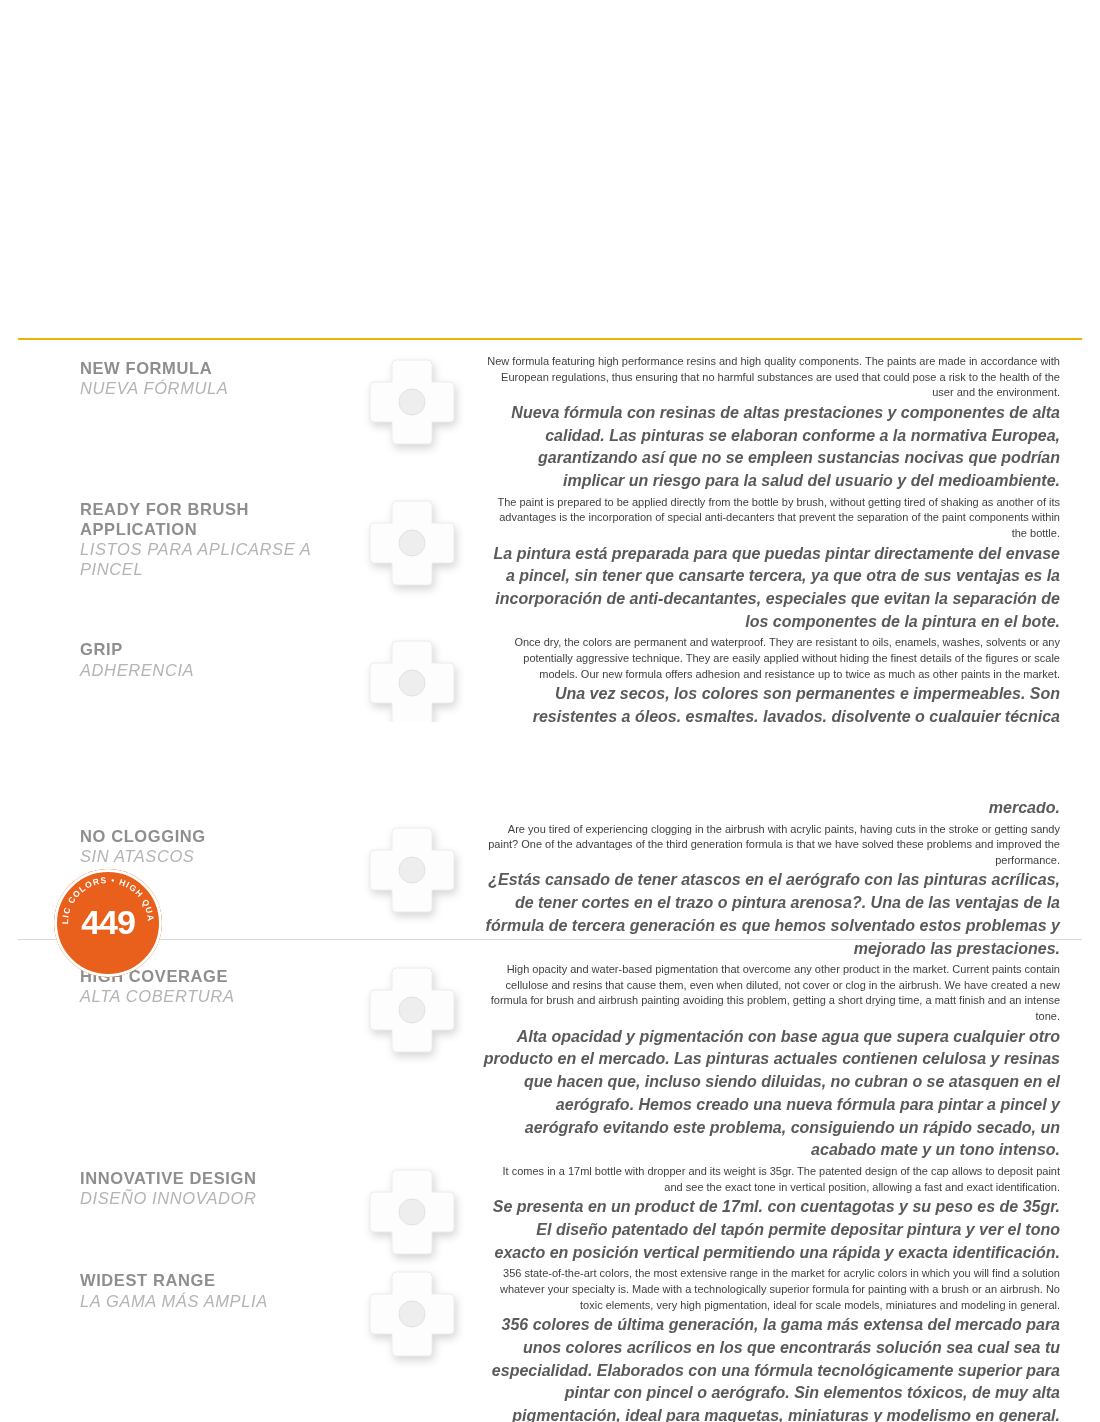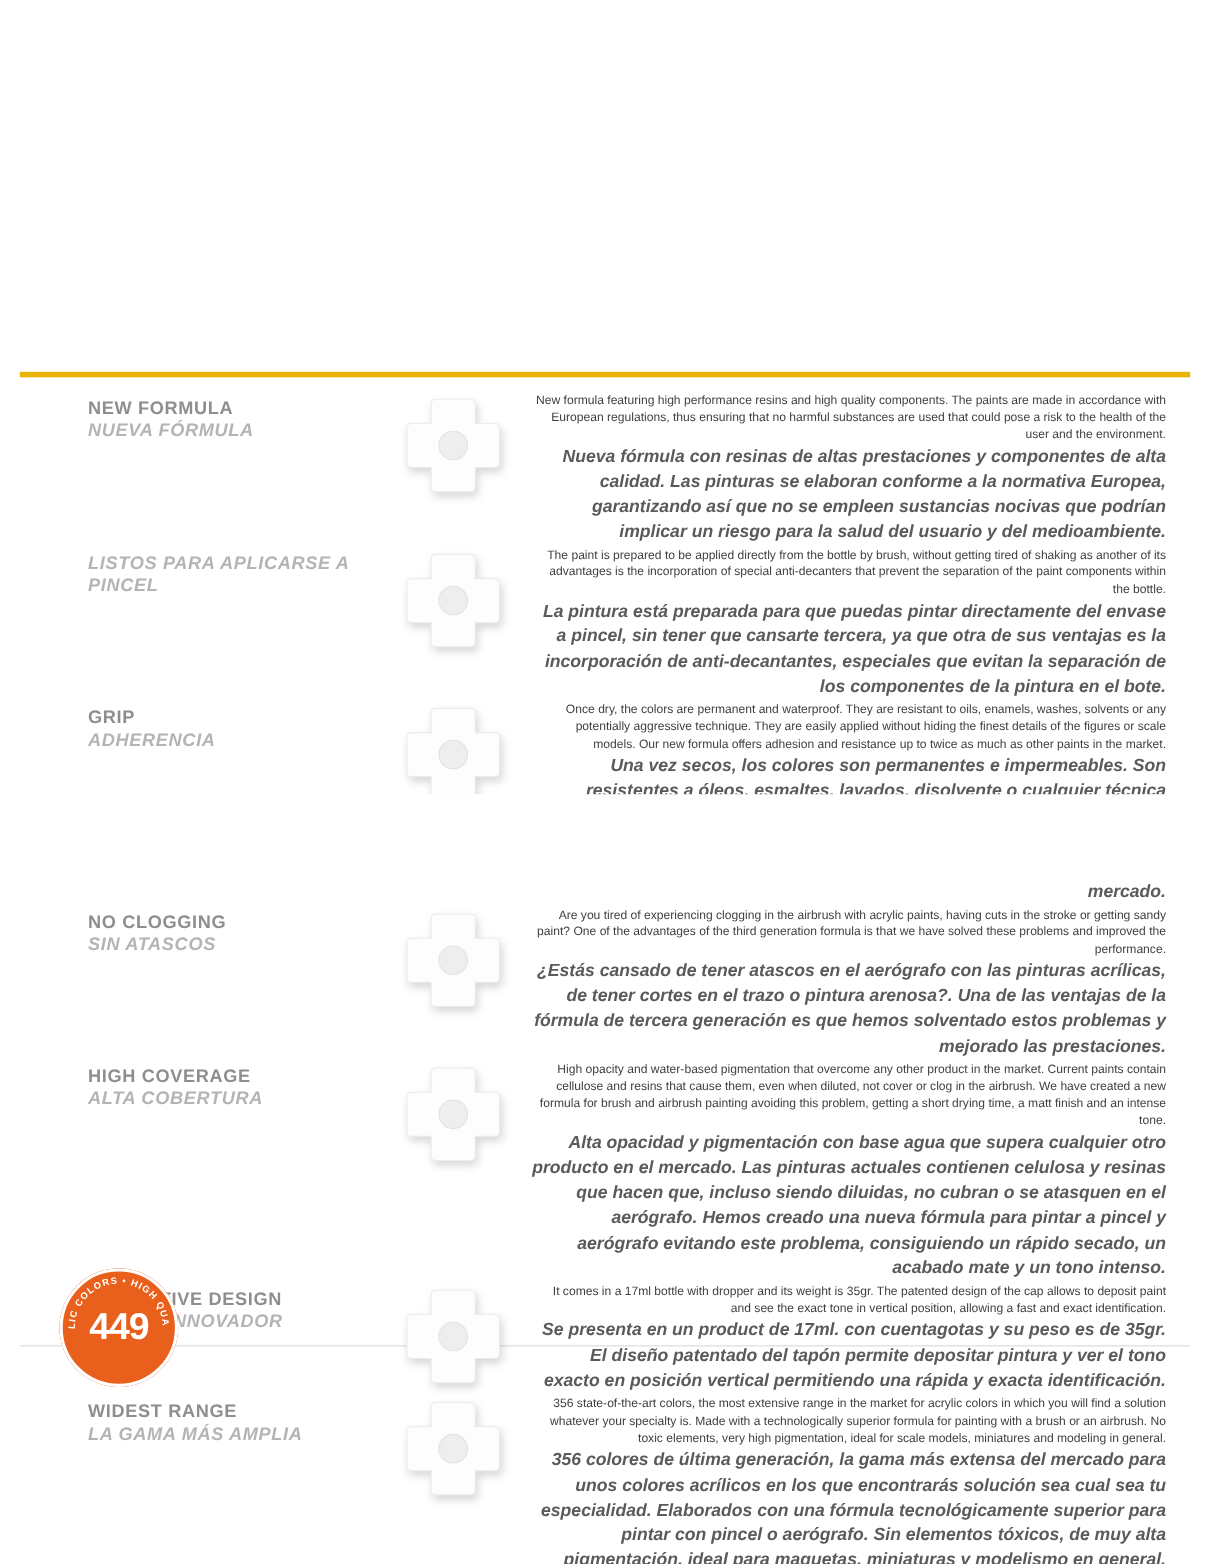--- a/index.html
+++ b/index.html
@@ -23,23 +23,23 @@
     height: 1422px;
     background: #ffffff;
   }
 
   
   .panel {
     position: absolute;
     left: 18px;
     top: 338px;
     width: 1064px;
-    height: 886px;
+    height: 602px;
     background: #ffffff;
-    border-top: 5px solid #eab308;
+    border-top: 2px solid #eab308;
     border-bottom: 1px solid #d9d9d9;
     box-sizing: border-box;
   }
 
   .rows {
     position: absolute;
     left: 0;
     top: 0;
     width: 100%;
     padding-top: 12px;
@@ -68,21 +68,21 @@
     line-height: 1.22;
     text-transform: uppercase;
   }
   .title-es {
     font-size: 16.5px;
     font-style: italic;
     letter-spacing: 0.6px;
     color: #b4b4b4;
     line-height: 1.22;
     text-transform: uppercase;
-    font-weight: bold;
+    font-weight: normal;
   }
 
   
   .icon-cell {
     width: 140px;
     flex: 0 0 140px;
     display: flex;
     justify-content: center;
     align-items: flex-start;
     padding-top: 2px;
@@ -194,20 +194,21 @@
           </span>
         </div>
         <div class="texts">
           <div class="text-en">New formula featuring high performance resins and high quality components. The paints are made in accordance with European regulations, thus ensuring that no harmful substances are used that could pose a risk to the health of the user and the environment.</div>
           <div class="text-es">Nueva fórmula con resinas de altas prestaciones y componentes de alta calidad. Las pinturas se elaboran conforme a la normativa Europea, garantizando así que no se empleen sustancias nocivas que podrían implicar un riesgo para la salud del usuario y del medioambiente.</div>
         </div>
       </div>
 
       <div class="feature-row" style="min-height:104px;">
         <div class="titles">
+          <div class="title-en">READY FOR BRUSH APPLICATION</div>
           <div class="title-es">LISTOS PARA APLICARSE A PINCEL</div>
         </div>
         <div class="icon-cell">
           <span class="cross-icon">
             <svg width="96" height="96" viewBox="0 0 96 96">
               <path d="M32 6 L64 6 Q68 6 68 10 L68 28 L86 28 Q90 28 90 32 L90 64 Q90 68 86 68 L68 68 L68 86 Q68 90 64 90 L32 90 Q28 90 28 86 L28 68 L10 68 Q6 68 6 64 L6 32 Q6 28 10 28 L28 28 L28 10 Q28 6 32 6 Z" fill="#fdfdfd" stroke="#ececec" stroke-width="1"></path>
               <circle cx="48" cy="48" r="13" fill="#eeeeee" stroke="#e2e2e2" stroke-width="1"></circle>
             </svg>
           </span>
         </div>

